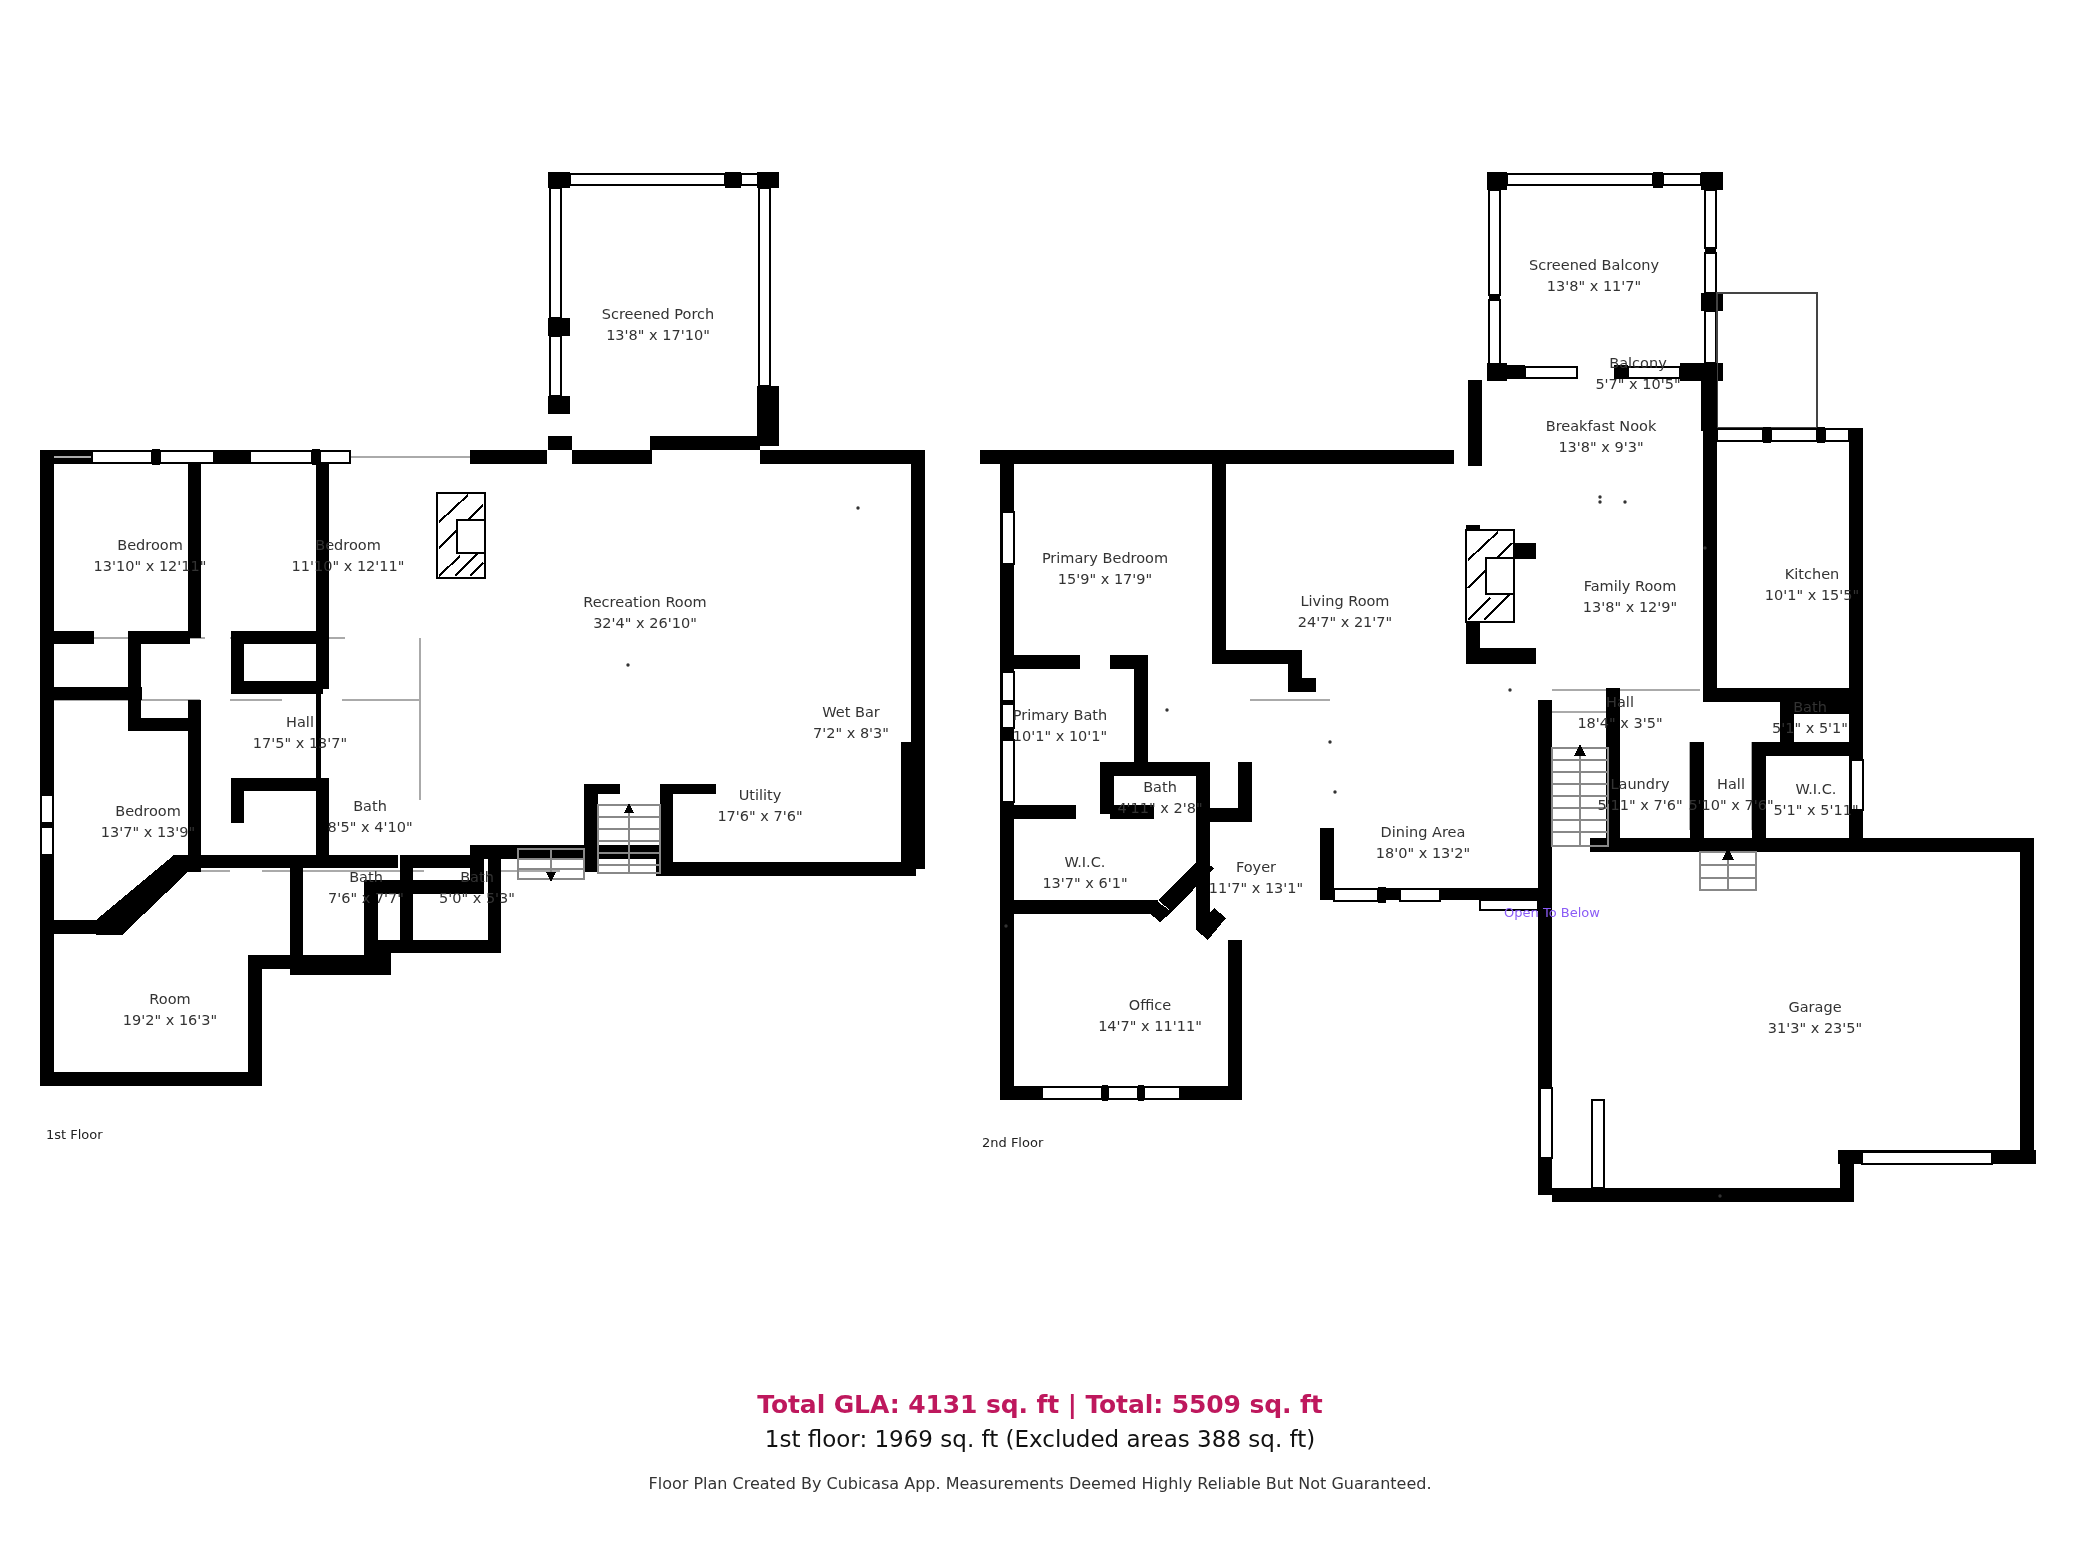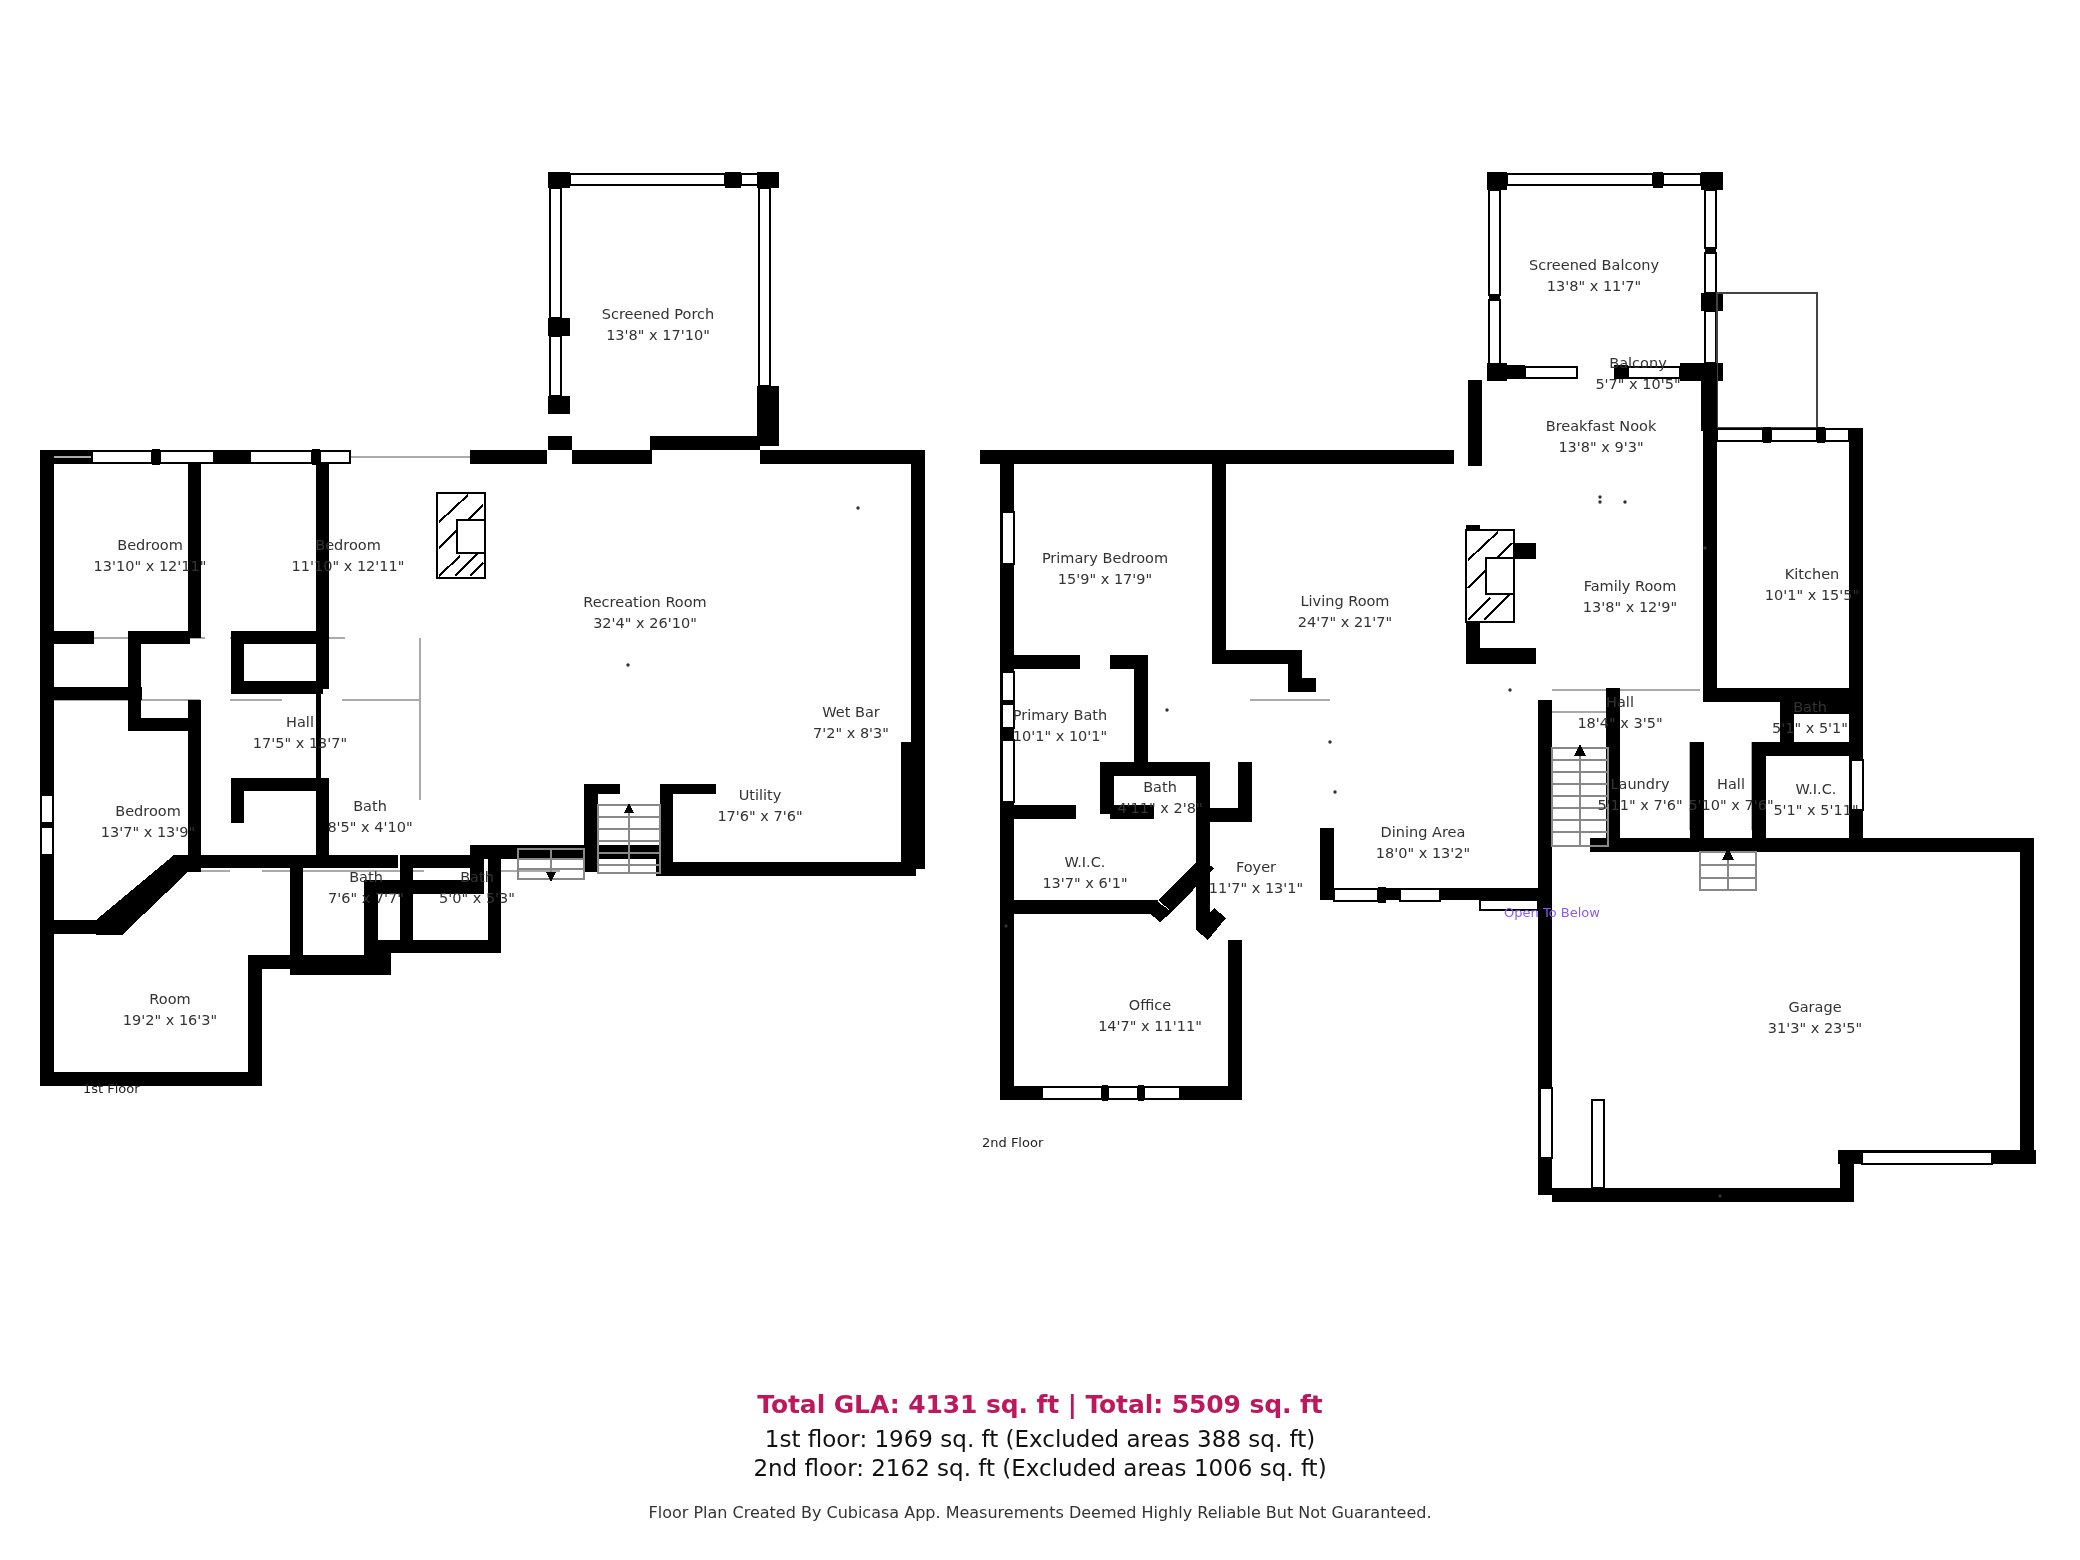--- a/index.html
+++ b/index.html
@@ -428,21 +428,21 @@
         <circle cx="1510" cy="690" r="1.7"></circle>
       <circle cx="1330" cy="742" r="1.7"></circle>
         <circle cx="1167" cy="710" r="1.7"></circle>
       <circle cx="1335" cy="792" r="1.7"></circle>
         <circle cx="1006" cy="926" r="1.7"></circle>
       <circle cx="1720" cy="1196" r="1.7"></circle>
         <circle cx="1600" cy="497" r="1.7"></circle>
     </g>
   </svg>
 
-  <div class="floor-tag" style="left:46px;top:1088px;margin-left:37px;">1st Floor</div>
+  <div class="floor-tag" style="left:46px;top:1134px;">1st Floor</div>
   <div class="floor-tag" style="left:982px;top:1142px;">2nd Floor</div>
 
   <div class="open-below" style="left:1552px;top:912px;">Open To Below</div>
 
   <div id="labels-floor1">
       <div class="room-label" style="left: 658px; top: 325px;">
         <span class="rn">Screened Porch</span>
         <span class="rd">13'8" x 17'10"</span>
       </div>
       <div class="room-label" style="left: 150px; top: 556px;">
@@ -566,15 +566,14 @@
       <div class="room-label" style="left: 1815px; top: 1018px;">
         <span class="rn">Garage</span>
         <span class="rd">31'3" x 23'5"</span>
       </div>
     </div>
 </div>
 
 <div id="footer">
   <div class="line1">Total GLA: 4131 sq. ft | Total: 5509 sq. ft</div>
   <div class="line2">1st floor: 1969 sq. ft (Excluded areas 388 sq. ft)</div>
-  <div class="line3">2nd floor: 2162 sq. ft (Excluded areas 1006 sq. ft)</div>
   <div class="disclaimer">Floor Plan Created By Cubicasa App. Measurements Deemed Highly Reliable But Not Guaranteed.</div>
 </div>
 
 </body></html>

